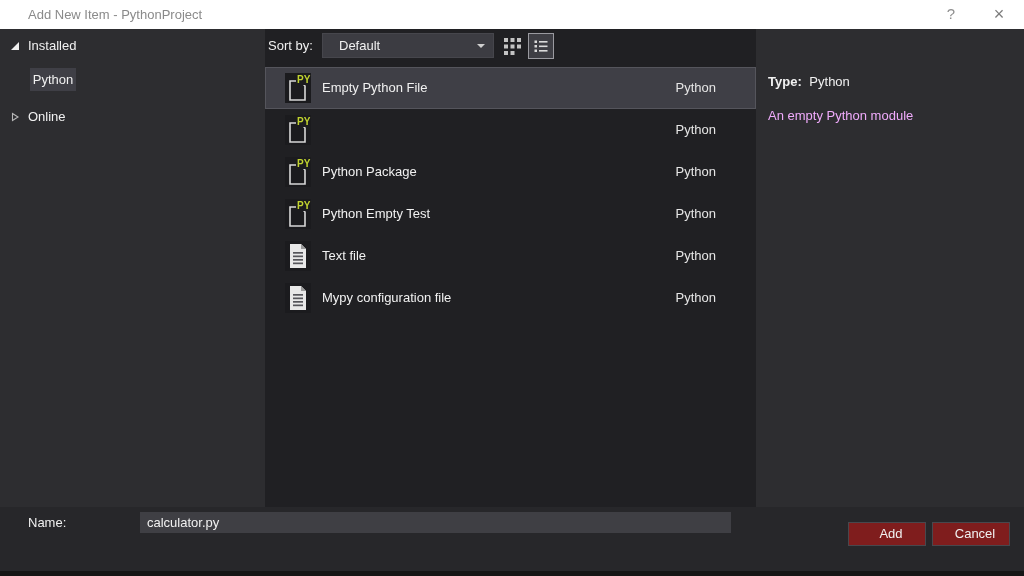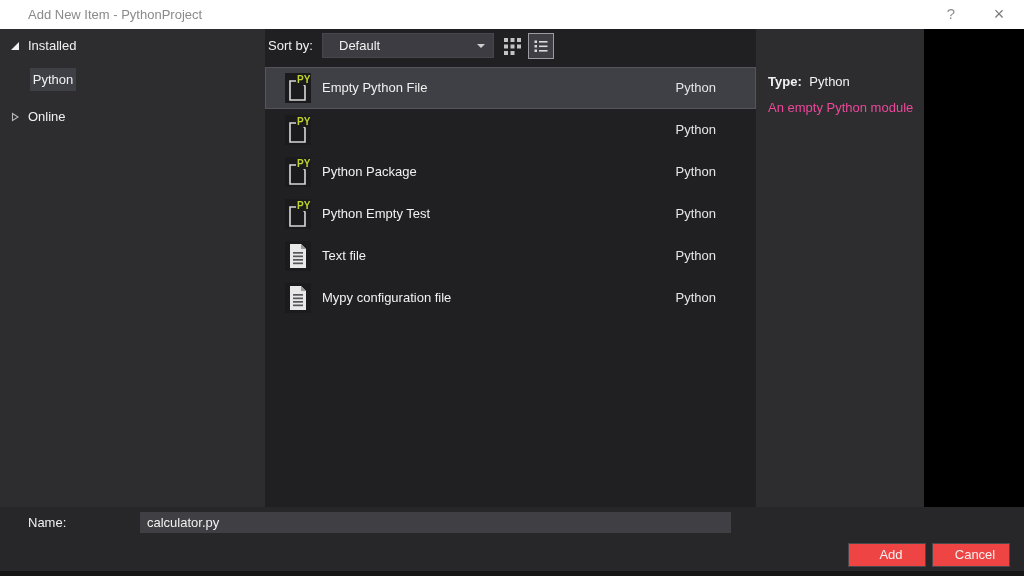--- a/index.html
+++ b/index.html
@@ -1,18 +1,18 @@
 <!DOCTYPE html>
 <html style="--titlebar-bg: #ffffff; --titlebar-text: #8a8a8a; --side-bg: #2d2d30; --center-bg: #202023; --bottombar-bg: #27272a; --selection: #3f3f46; --text: #f1f1f1; --py-accent: #c1d32f;"><head>
 <meta charset="utf-8">
 <style>
   * { margin:0; padding:0; box-sizing:border-box; }
   html,body { width:1024px; height:576px; overflow:hidden; background:#000; }
   body { font-family:"Liberation Sans","DejaVu Sans",sans-serif; font-size:13px; color:var(--text,#f1f1f1); }
-  #app { position:relative; width:924px; height:576px; background:var(--side-bg,#2d2d30);border-radius:8px; }
+  #app { position:relative; width:1024px; height:576px; background:var(--side-bg,#2d2d30);border-radius:8px; }
 
   
   .titlebar { position:absolute; left:0; top:0; width:1024px; height:29px; background:var(--titlebar-bg,#fff); }
   .titlebar .title { position:absolute; left:28px; top:0; line-height:29px; color:var(--titlebar-text,#8a8a8a); }
   .tb-btn { position:absolute; top:0; width:34px; height:29px; text-align:center; line-height:28px; color:#8f8f8f; font-size:15px; cursor:default; }
   .tb-help { right:56px; }
   .tb-close { right:8px; font-size:18px; color:#7c7c7c; }
 
   
   .center-col { position:absolute; left:265px; top:29px; width:491px; height:478px; background:var(--center-bg,#202023); }
@@ -44,26 +44,26 @@
   .row { position:relative; width:491px; height:42px; }
   .row.selected { background:var(--selection,#3f3f46); outline:1px solid #55555c; outline-offset:-1px; }
   .row-icon { position:absolute; left:20px; top:6px; width:26px; height:30px; }
   .row-icon svg { display:block; }
   .row-name { position:absolute; left:57px; top:0; line-height:42px; white-space:nowrap; }
   .row-lang { position:absolute; right:40px; top:0; line-height:42px; color:#e6e6e6; }
 
   
   .detail-type { position:absolute; left:768px; top:74px; }
   .detail-type b { font-weight:bold; }
-  .detail-desc { position:absolute; left:768px; top:100px; color:#ec4899; }
+  .detail-desc { position:absolute; left:768px; top:108px; color:#f0abfc; }
 
   
   .name-label { position:absolute; left:28px; top:512px; line-height:21px; }
   .name-input { position:absolute; left:140px; top:512px; width:591px; height:21px; background:#3f3f44; border:none; outline:none; color:#f1f1f1; font:13px "Liberation Sans",sans-serif; padding:0 7px; }
-  .btn { position:absolute; top:543px; width:78px; height:24px; background:#ef4444; border:1px solid #48484d; color:#f1f1f1; text-align:center; line-height:22px; cursor:default;padding-left:8px; }
+  .btn { position:absolute; top:522px; width:78px; height:24px; background:#7f1d1d; border:1px solid #48484d; color:#f1f1f1; text-align:center; line-height:22px; cursor:default;padding-left:8px; }
   .btn-add { left:848px; }
   .btn-cancel { left:932px; }
 </style>
 </head>
 <body>
 
 <div id="app">
 
   <div class="titlebar">
     <span class="title">Add New Item - PythonProject</span>

